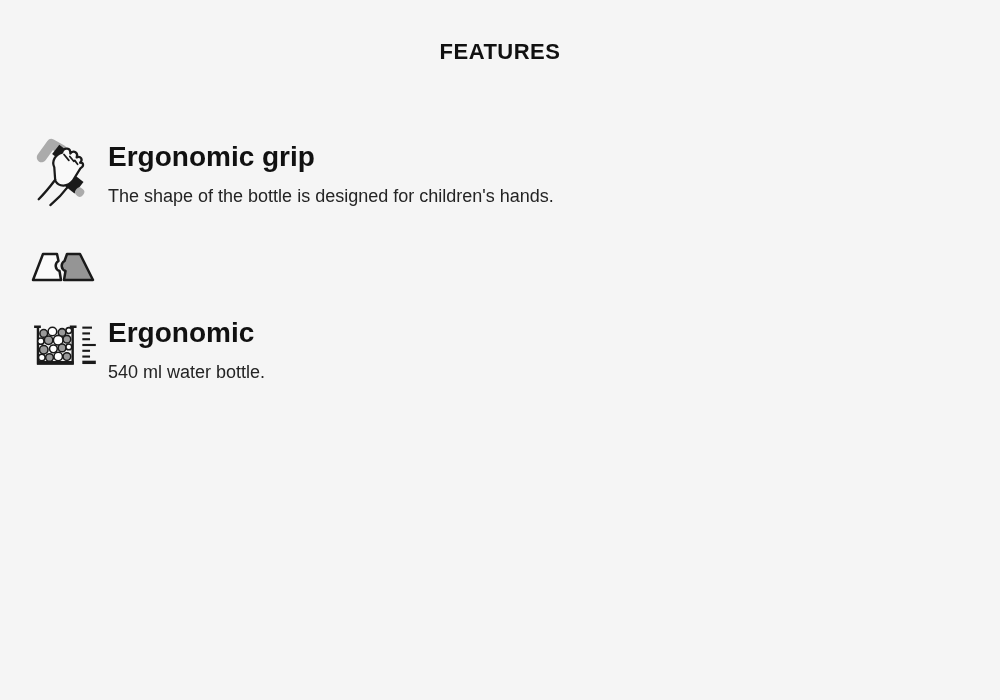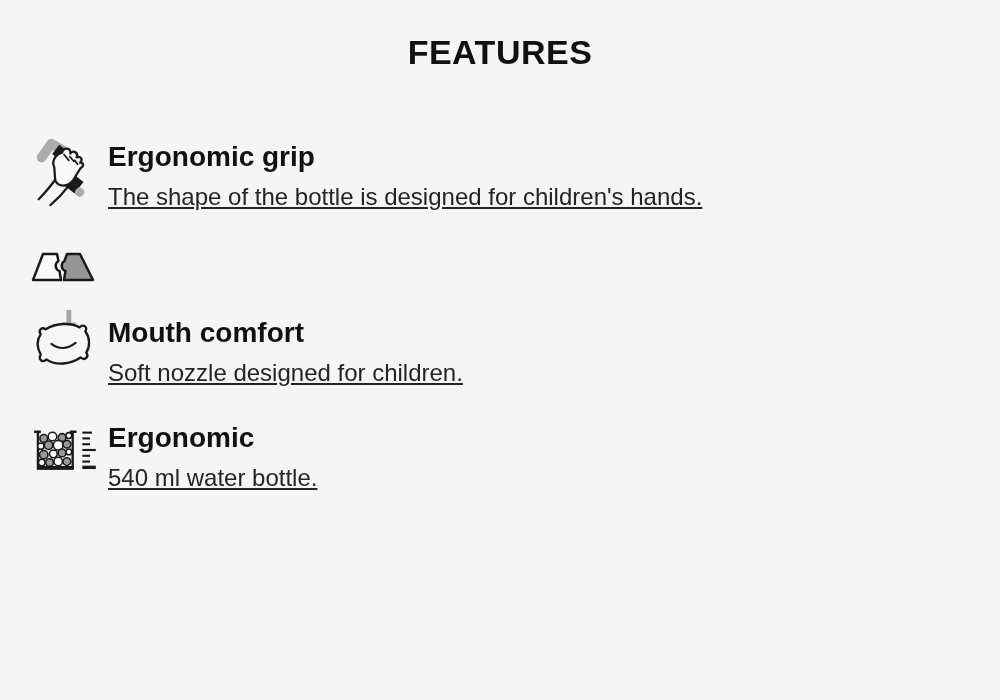--- a/index.html
+++ b/index.html
@@ -11,21 +11,21 @@
     height: 700px;
     background: #f5f5f5;
     font-family: "Liberation Sans", sans-serif;
     color: #1a1a1a;
     overflow: hidden;
   }
   .page-title {
     margin: 0;
     padding-top: 35px;
     text-align: center;
-    font-size: 34px;
+    font-size: 22px;
     line-height: 34px;
     font-weight: 700;
     letter-spacing: 0.5px;
     color: #111;
   }
   .features {
     margin-top: 68px;
   }
   .feature {
     display: flex;
@@ -41,25 +41,24 @@
   .feature-text {
     margin-left: 8px;
   }
   .f-title {
     font-size: 28px;
     font-weight: 700;
     line-height: 40px;
     color: #111;
   }
   .f-desc {
-    font-size: 24px;
+    font-size: 18px;
     font-weight: 400;
     line-height: 39px;
     color: #242424;
-    text-decoration: underline;
   }
   .svg-grip   { margin-top: 0; }
   .svg-puzzle { margin-top: 7px; }
   .svg-pillow { margin-top: -6px; }
   .svg-beaker { margin-top: 5px; }
 </style>
 </head>
 <body>
 
 <h1 class="page-title">FEATURES</h1>
@@ -96,37 +95,20 @@
     <div class="icon-box">
       <svg class="svg-puzzle" width="70" height="38" viewBox="0 0 68 38" xmlns="http://www.w3.org/2000/svg">
 
         <path d="M13 5 L27 5 L28.5 12 A5.5 5.5 0 0 0 29.5 22 L31 31 L3 31 Z" fill="#fafafa" stroke="#1a1a1a" stroke-width="2.5" stroke-linejoin="round"></path>
 
         <path d="M37 5 L50 5 L63 31 L34 31 L35.5 22 A5.5 5.5 0 0 1 34.5 12 Z" fill="#959595" stroke="#1a1a1a" stroke-width="2.5" stroke-linejoin="round"></path>
       </svg>
     </div>
   </div>
 
-  <div class="feature">
-    <div class="icon-box">
-      <svg class="svg-pillow" width="64" height="66" viewBox="0 0 66 66" xmlns="http://www.w3.org/2000/svg">
-
-        <line x1="38" y1="2" x2="38" y2="17" stroke="#a5a5a5" stroke-width="5"></line>
-        <polygon points="30.5,15 45.5,15 38,26" fill="#a5a5a5"></polygon>
-
-        <path d="M9 27 C6 23 10 19 14 22 C25 15 41 15 49 20 C53 16 58 20 55 24 C60 31 60 40 56 46 C59 50 55 55 50 51 C40 58 24 60 15 53 C11 57 6 53 9 48 C5 41 5 33 9 27 Z" fill="#f6f6f6" stroke="#1a1a1a" stroke-width="2.4" stroke-linejoin="round"></path>
-
-        <path d="M20 37 Q32 46 45 36" fill="none" stroke="#1a1a1a" stroke-width="2.2" stroke-linecap="round"></path>
-      </svg>
-    </div>
-    <div class="feature-text">
-      <div class="f-title">Mouth comfort</div>
-      <div class="f-desc">Soft nozzle designed for children.</div>
-    </div>
-  </div>
 
   <div class="feature">
     <div class="icon-box">
       <svg class="svg-beaker" width="64" height="54" viewBox="0 0 66 56" xmlns="http://www.w3.org/2000/svg">
 
         <path d="M2 9 L9 9 M6 9 L6 47 L42 47 L42 9 M39 9 L46 9" fill="none" stroke="#1a1a1a" stroke-width="2.5"></path>
         <line x1="5" y1="46.5" x2="43" y2="46.5" stroke="#1a1a1a" stroke-width="4"></line>
 
         <g stroke="#1a1a1a" stroke-width="1.6">
           <circle cx="12" cy="16" r="4" fill="#9a9a9a"></circle>

